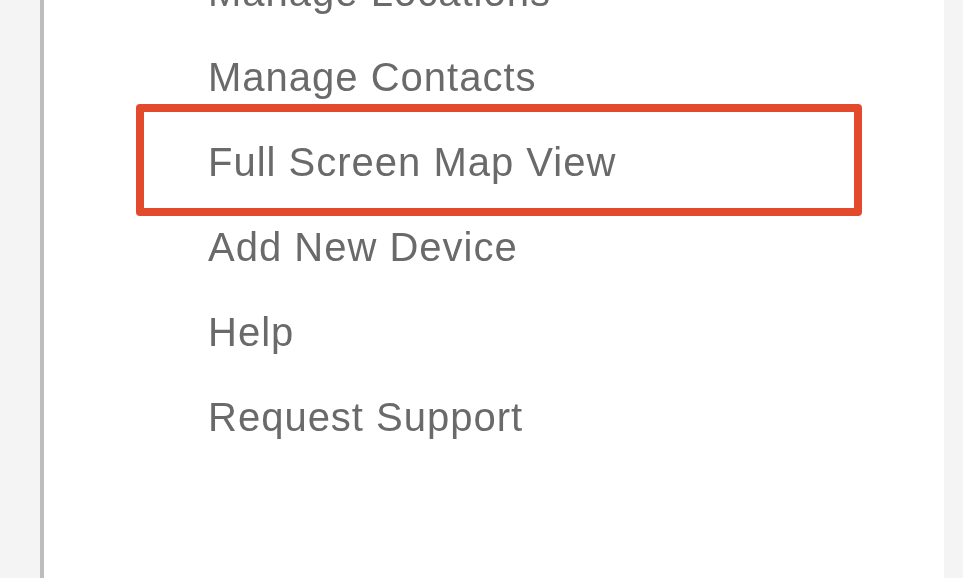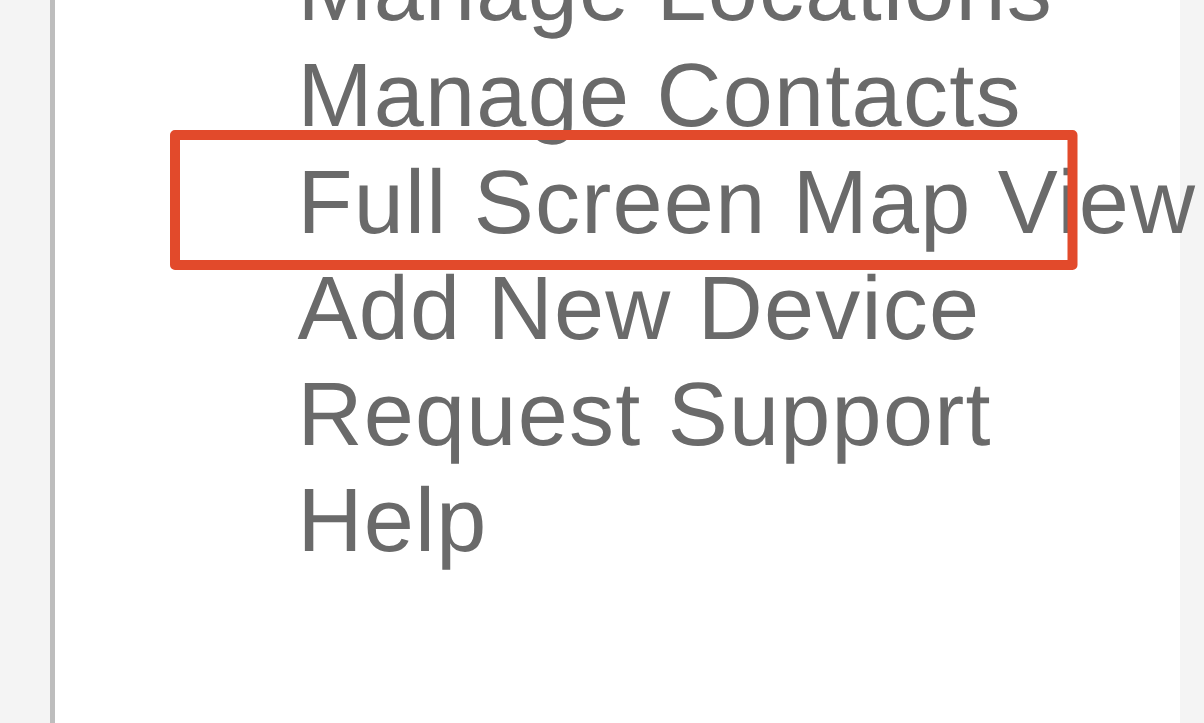--- a/index.html
+++ b/index.html
@@ -28,28 +28,27 @@
     border-left:4px solid #bdbdbd;
     background:#ffffff;
   }
   .menu{
     position:absolute;
     left:200px;
     top:-50px;
     width:760px;
   }
   .menu-item{
-    font-size:72px;
+    font-size:40px;
     line-height:85px;
     color:#6a6a6a;
     letter-spacing:1px;
     white-space:nowrap;
     cursor:pointer;
     padding:0 8px;
-    margin-left:30px;
   }
   .highlight-box{
     position:absolute;
     left:136px;
     top:104px;
     width:710px;
     height:96px;
     border:8px solid #e24a2b;
     border-radius:4px;
     pointer-events:none;
@@ -59,18 +58,18 @@
 <body>
 
 <div class="outer">
   <div class="panel-border"></div>
 
   <div class="menu">
     <div class="menu-item">Manage Locations</div>
     <div class="menu-item">Manage Contacts</div>
     <div class="menu-item">Full Screen Map View</div>
     <div class="menu-item">Add New Device</div>
+    <div class="menu-item">Help</div>
     <div class="menu-item">Request Support</div>
-    <div class="menu-item">Help</div>
   </div>
 
   <div class="highlight-box"></div>
 </div>
 
 </body></html>

